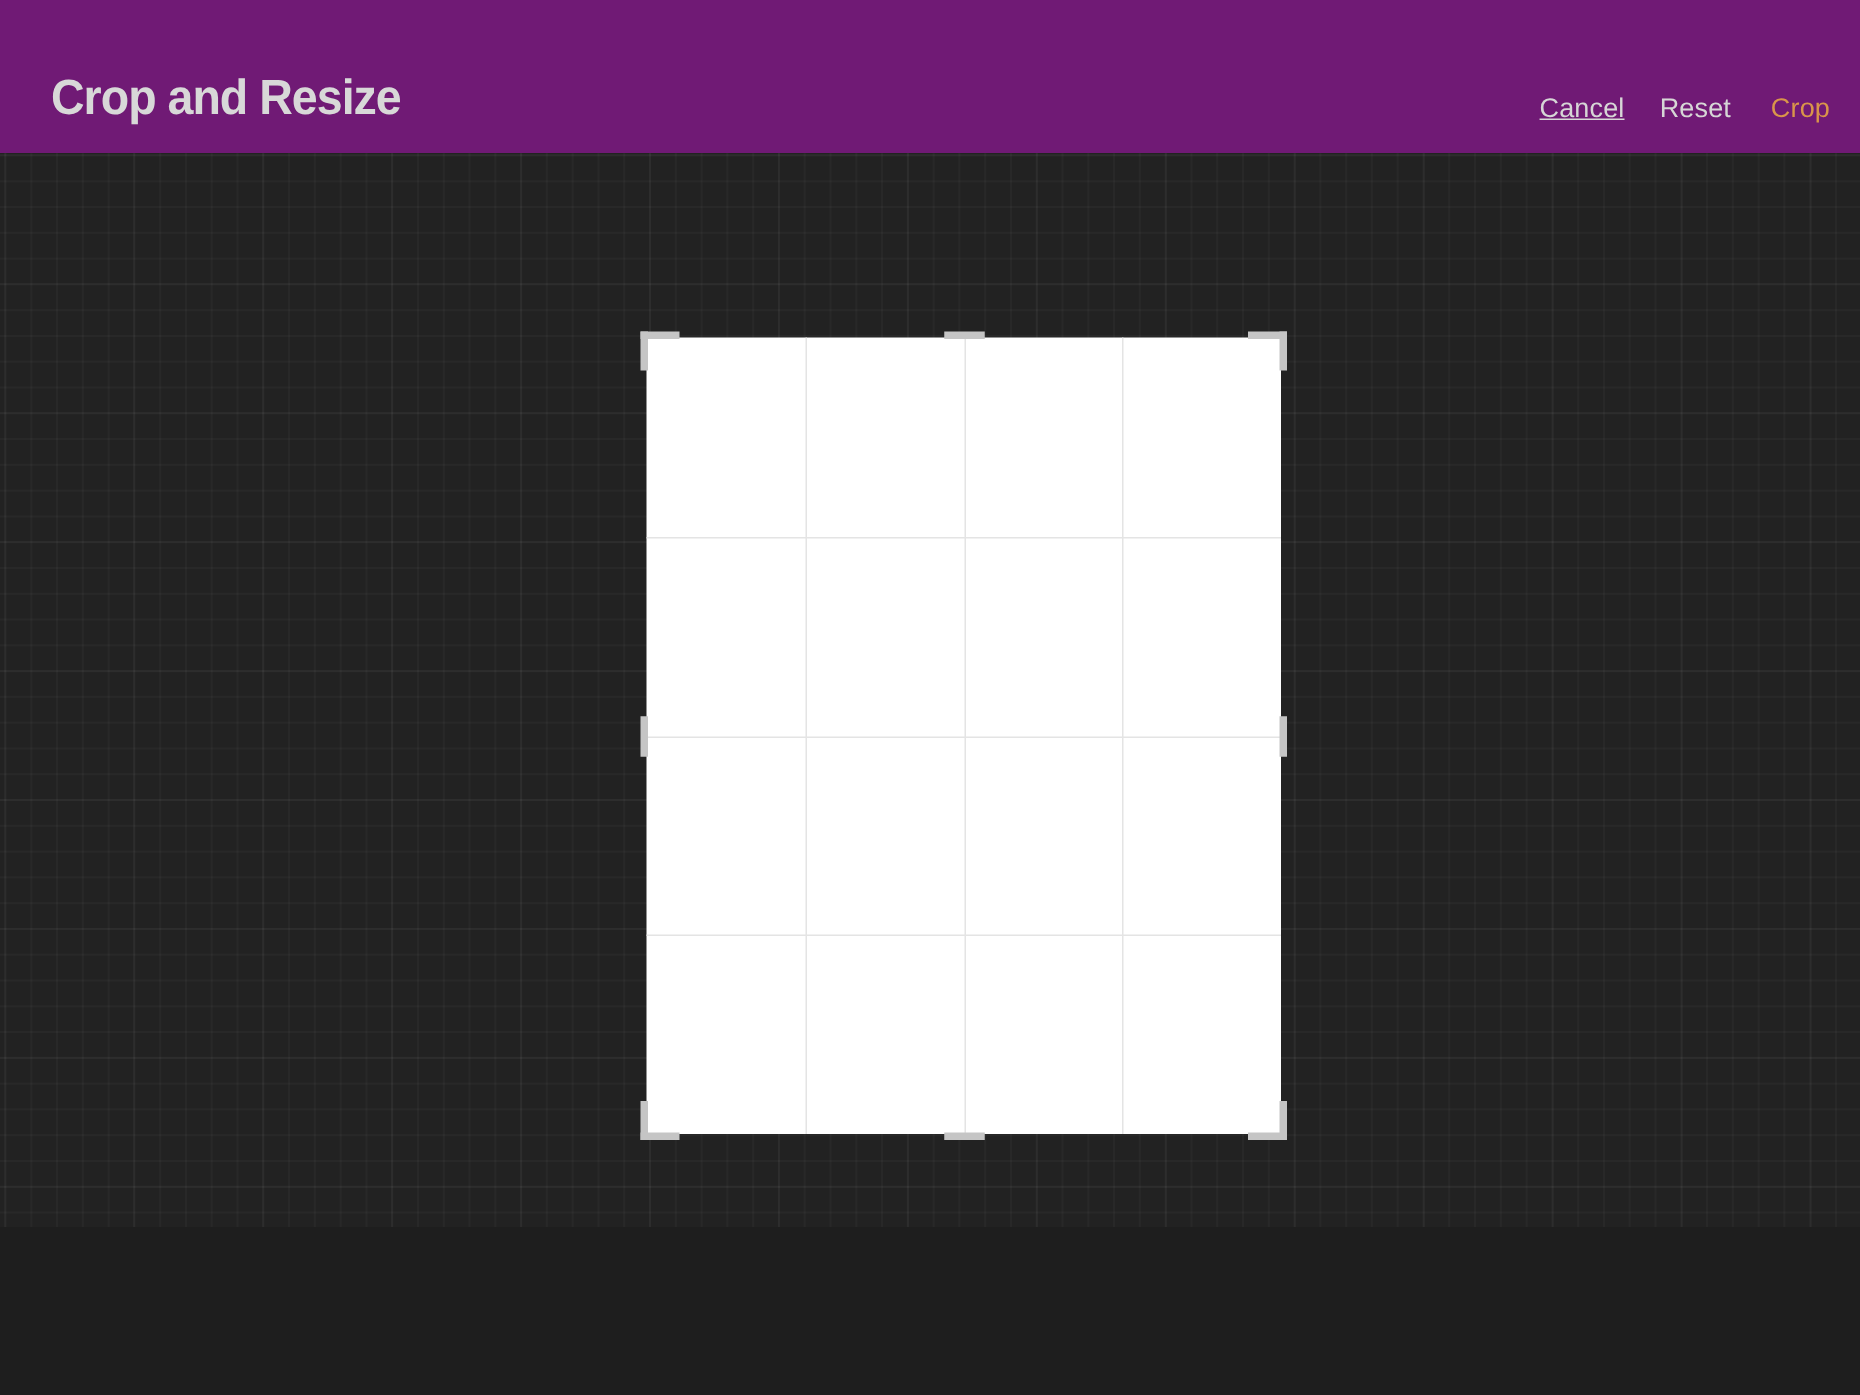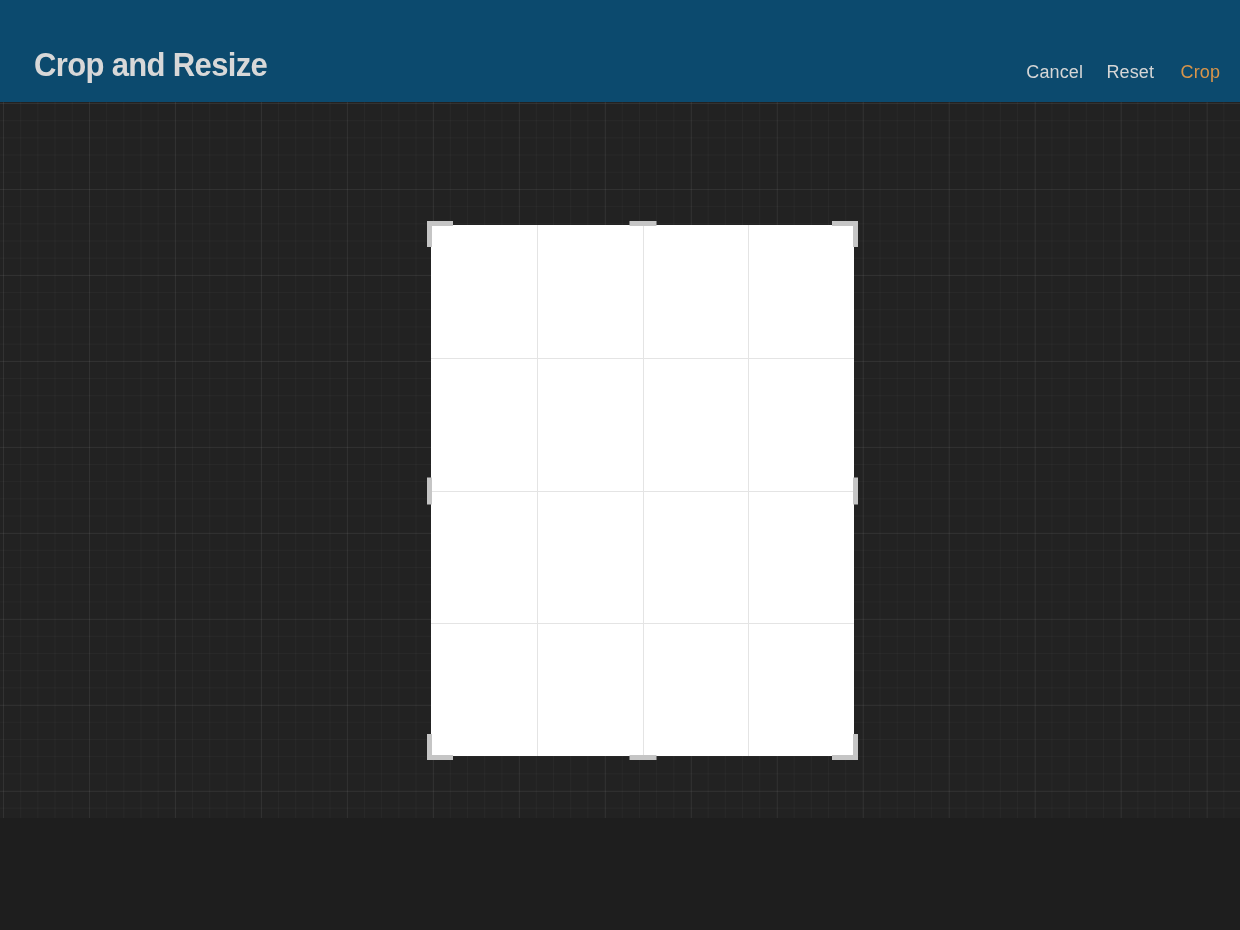--- a/index.html
+++ b/index.html
@@ -19,21 +19,21 @@
     overflow: hidden;
     background: #1d1d1d;
   }
 
   
   #header {
     position: absolute;
     left: 0; top: 0;
     width: 1240px;
     height: 102px;
-    background: #0c4a6e;
+    background: #701a75;
     z-index: 30;
     text-align: right;
   }
   #page-title {
     position: absolute;
     left: 34px;
     top: 46px;
     font-size: 33px;
     font-weight: 700;
     letter-spacing: -0.7px;
@@ -45,21 +45,21 @@
   }
   .header-action {
     position: absolute;
     top: 62px;
     font-size: 18px;
     color: #d6d6d6;
     white-space: nowrap;
     cursor: pointer;
     letter-spacing: 0.1px;
   }
-  #action-cancel { right: 157px; }
+  #action-cancel { right: 157px; text-decoration: underline; }
   #action-reset  { right: 86px;  }
   #action-done   { right: 20px; color: #d9954a; }
 
   
   #canvas-area {
     position: absolute;
     left: 0;
     top: 102px;
     width: 1240px;
     height: 716px;

